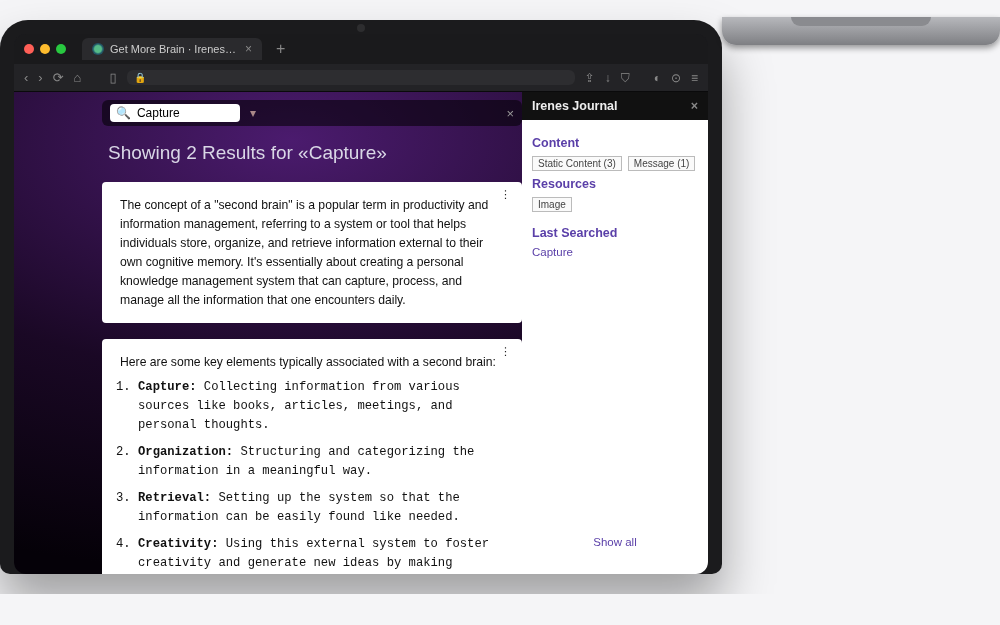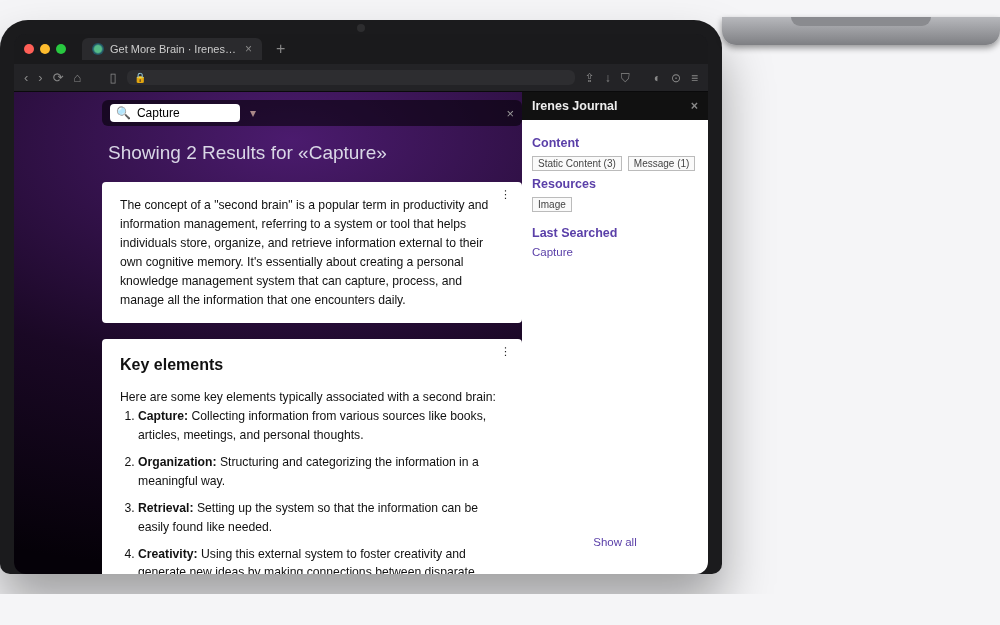--- a/index.html
+++ b/index.html
@@ -81,21 +81,21 @@
   .filter-ic{color:#a88; font-size:12px; margin-left:2px;}
   .close-ic{color:#999;font-size:13px;margin-left:auto;}
   .results-heading{color:#d9d7e6;font-size:19px;font-weight:500;margin:6px 0 18px 6px;}
   .card{
     background:#fff; color:#111; border-radius:4px; padding:14px 18px;
     width:420px; margin-bottom:16px; font-size:12.2px; line-height:1.55;
     position:relative;
   }
   .card .dots{position:absolute;top:4px;right:10px;color:#222;font-size:11px;letter-spacing:1px;}
   .card h3{font-size:16px;font-weight:700;margin-bottom:10px;}
-  .card ol{padding-left:18px;}
+  .card ol{padding-left:18px;margin-top:6px;font-family:Liberation Mono, monospace;}
   .card li{margin-bottom:8px;}
   
   .sidebar{
     width:186px; background:#fff; color:#222; display:flex; flex-direction:column;
     padding:0; font-size:12px;
   }
   .side-head{
     background:#111; color:#eee; font-weight:600; font-size:12.5px;
     padding:7px 10px; display:flex; justify-content:space-between; align-items:center;
   }
@@ -160,21 +160,20 @@
 
         <div class="results-heading">Showing 2 Results for «Capture»</div>
 
         <div class="card">
           <span class="dots">⋮</span>
           <p>The concept of a "second brain" is a popular term in productivity and information management, referring to a system or tool that helps individuals store, organize, and retrieve information external to their own cognitive memory. It's essentially about creating a personal knowledge management system that can capture, process, and manage all the information that one encounters daily.</p>
         </div>
 
         <div class="card">
           <span class="dots">⋮</span>
-          <h3>Key elements</h3>
           <p>Here are some key elements typically associated with a second brain:</p>
           <ol>
             <li><strong>Capture:</strong><span> Collecting information from various sources like books, articles, meetings, and personal thoughts.</span></li>
             <li><strong>Organization:</strong><span> Structuring and categorizing the information in a meaningful way.</span></li>
             <li><strong>Retrieval:</strong><span> Setting up the system so that the information can be easily found like needed.</span></li>
             <li><strong>Creativity:</strong><span> Using this external system to foster creativity and generate new ideas by making connections between disparate pieces of information.</span></li>
           </ol>
         </div>
       </div>
 

